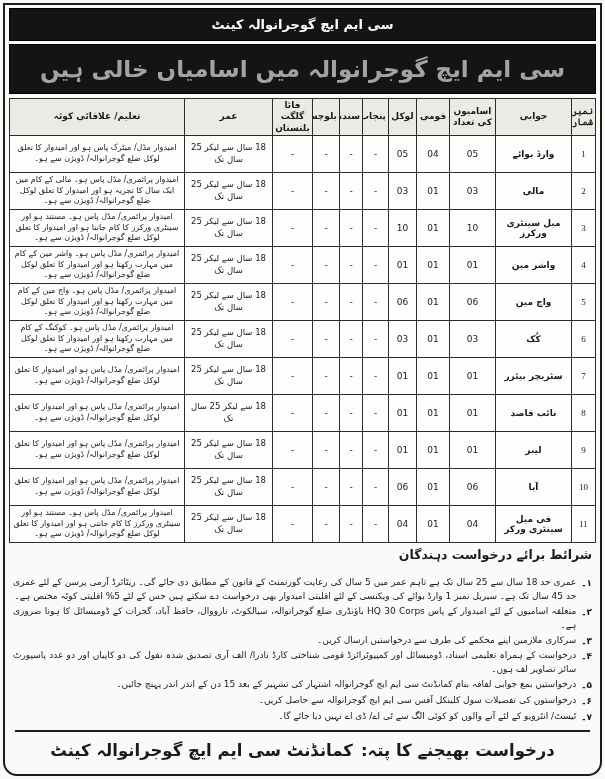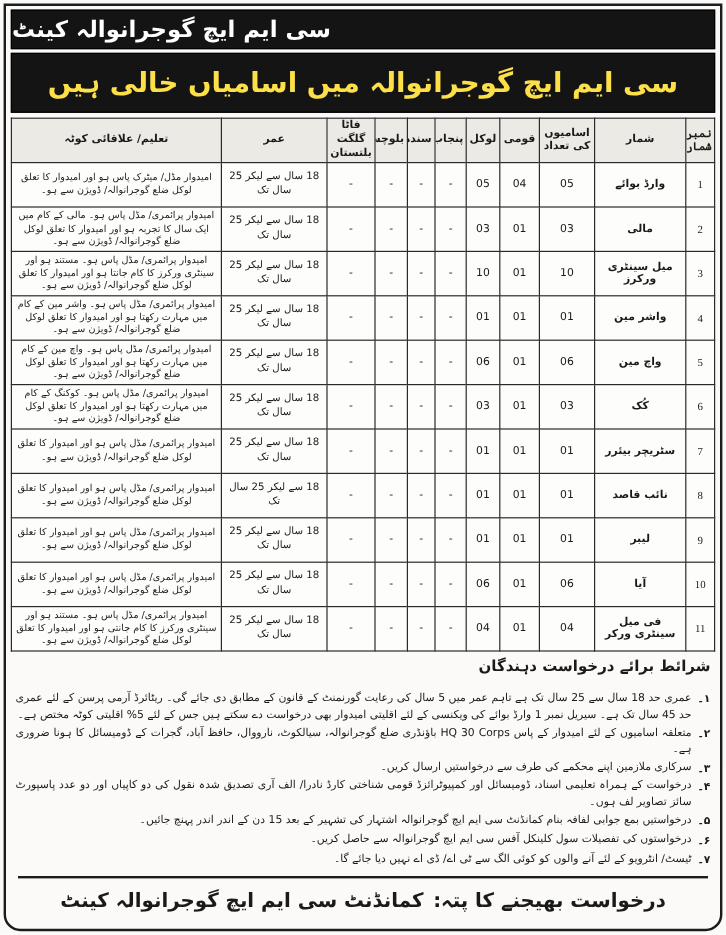--- a/index.html
+++ b/index.html
@@ -21,29 +21,29 @@
     border-radius:0 0 14px 14px;
     padding:3px 4px 6px 4px;
     background:#fbfaf8;
     display:flex; flex-direction:column;
   }
   .title-bar {
     background:#141414;
     border:1px solid #000;
     color:#fff;
     height:33px;
-    display:flex; align-items:center; justify-content:flex-end;
-    font-size:19px; font-weight:bold;
+    display:flex; align-items:center; justify-content:center;
+    font-size:13px; font-weight:bold;
     letter-spacing:.5px;
   }
   .subtitle-bar {
     margin-top:3px;
     background:#141414;
     border:1px solid #000;
-    color:#fde047;
+    color:#a3a3a3;
     height:50px;
     display:flex; align-items:center; justify-content:center;
     font-size:23px; font-weight:600;
   }
   table.jobs {
     margin-top:4px;
     width:100%;
     border-collapse:collapse;
     table-layout:fixed;
     background:#fdfdfb;
@@ -106,21 +106,21 @@
     </div>
 
     <div class="subtitle-bar">
       <span>سی ایم ایچ گوجرانوالہ میں اسامیاں خالی ہیں</span>
     </div>
 
     <table class="jobs" dir="rtl">
       <thead>
         <tr id="header-row">
             <th class="col-serial">نمبر شمار</th>
-            <th class="col-post">شمار</th>
+            <th class="col-post">جوابی</th>
             <th class="col-count">اسامیوں کی تعداد</th>
             <th class="col-scale">قومی</th>
             <th class="col-local">لوکل</th>
             <th class="col-punjab">پنجاب</th>
             <th class="col-sindh">سندھ</th>
             <th class="col-balochistan">بلوچستان</th>
             <th class="col-fata">فاٹا گلگت بلتستان</th>
             <th class="col-age">عمر</th>
             <th class="col-education">تعلیم/ علاقائی کوٹہ</th>
           </tr>

